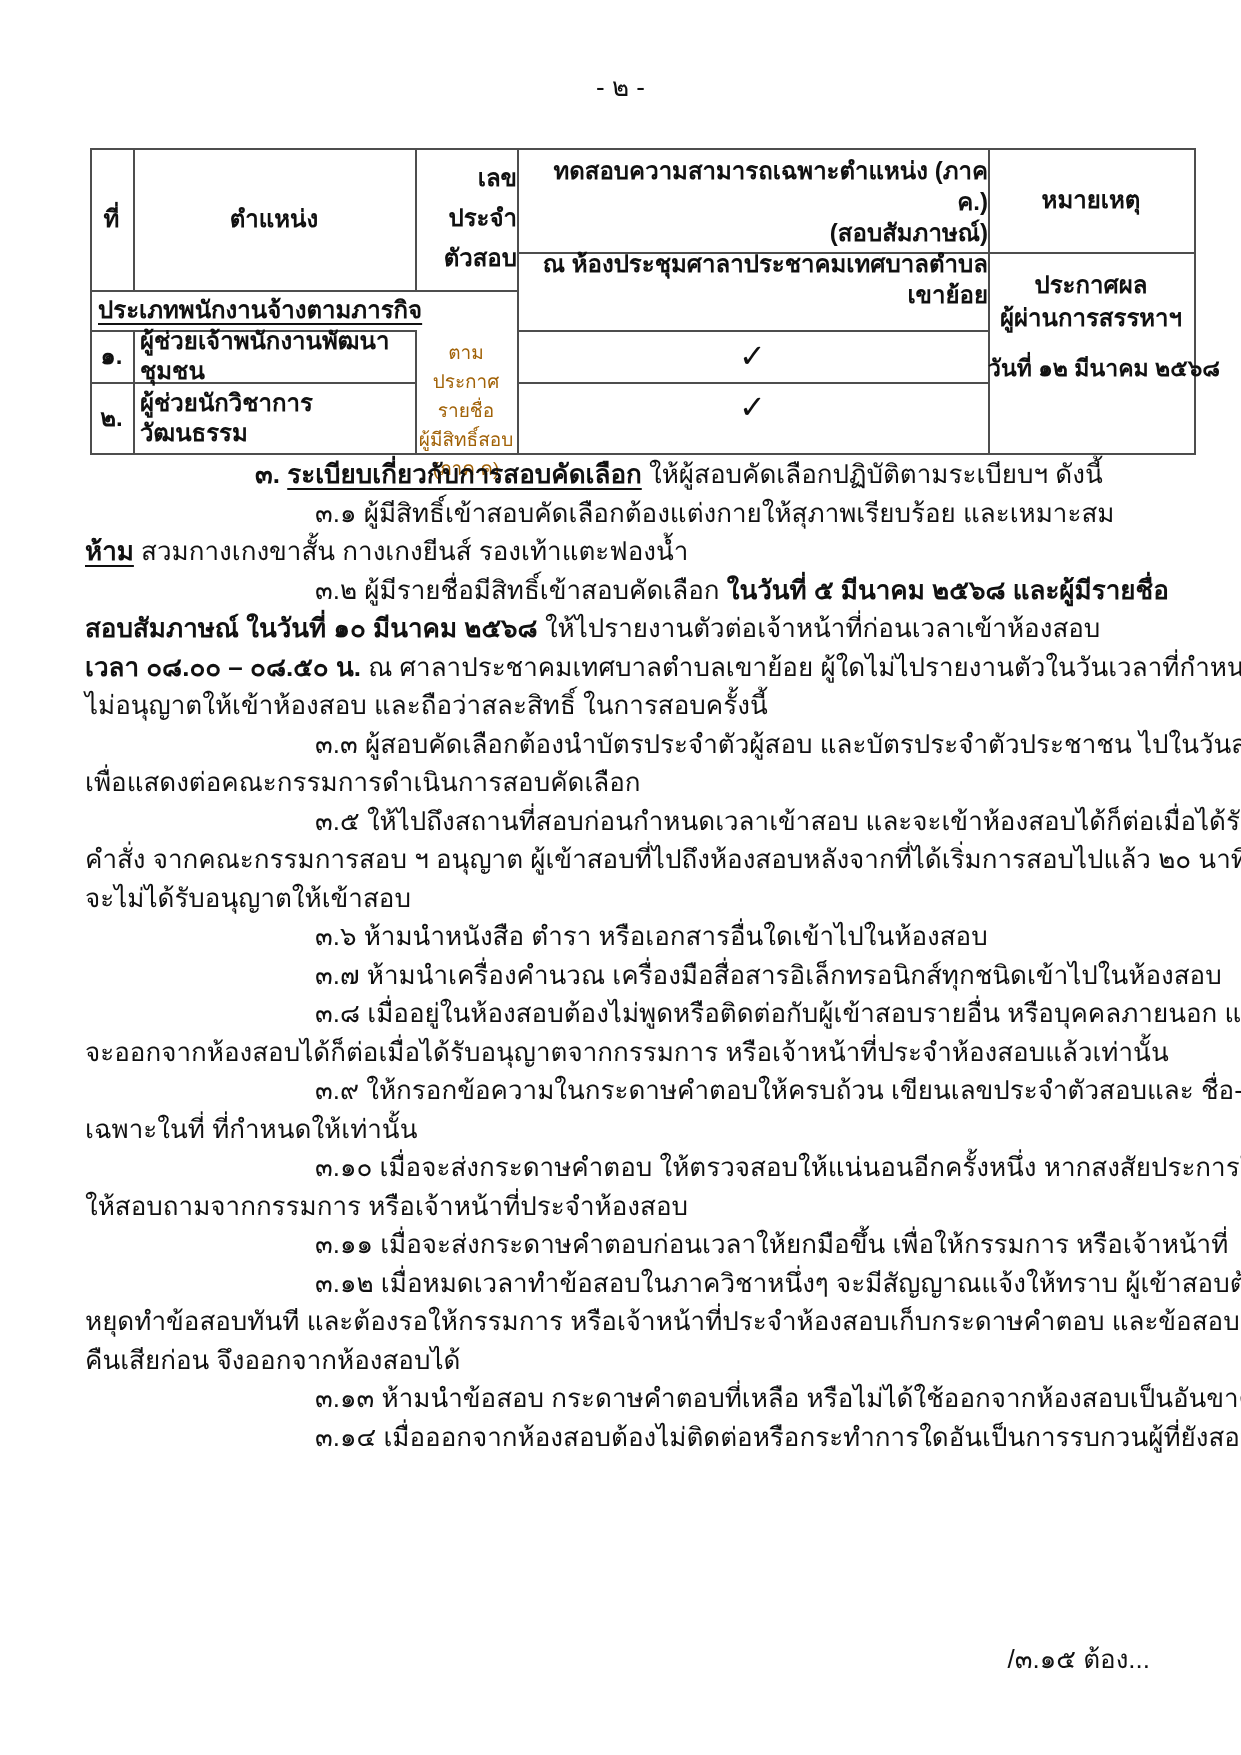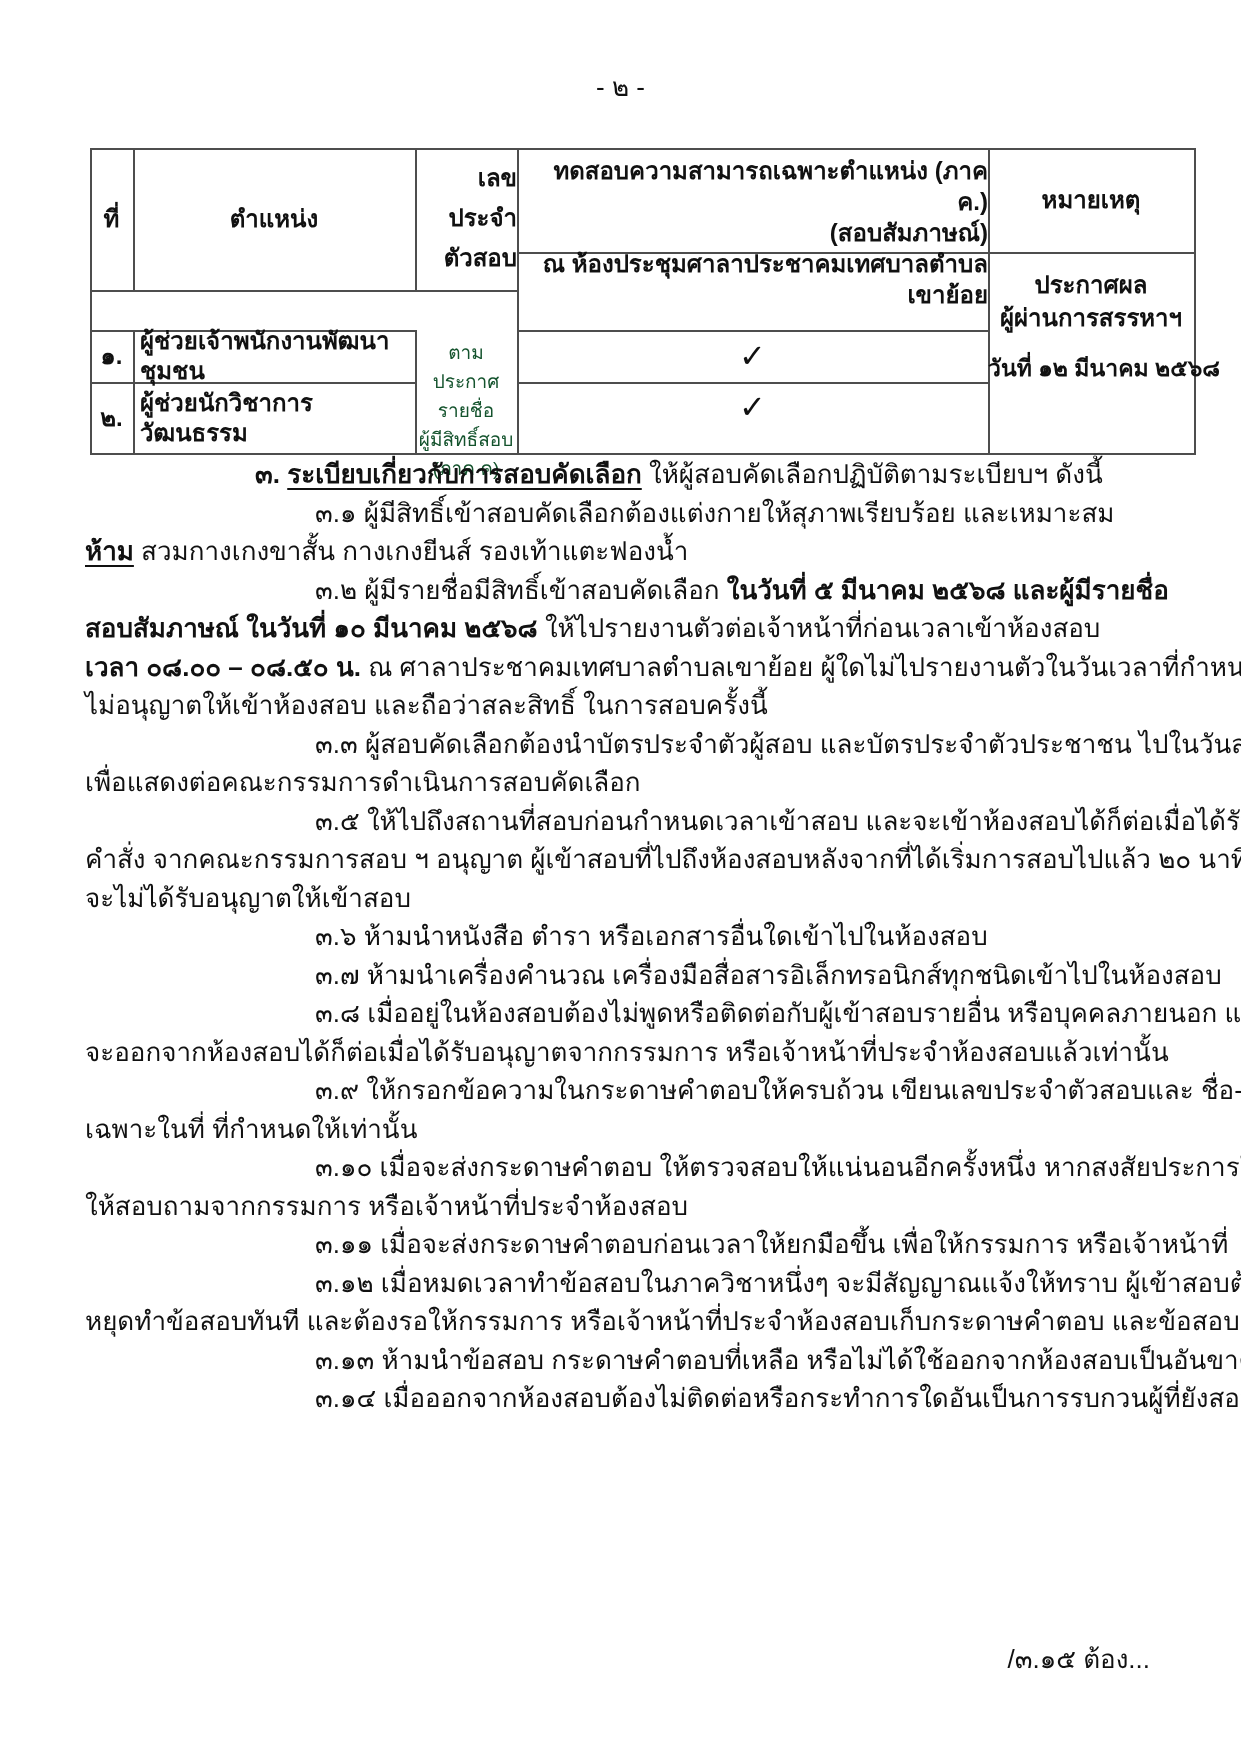--- a/index.html
+++ b/index.html
@@ -9,21 +9,21 @@
   .center{display:flex;align-items:center;justify-content:center;text-align:center;}
   .b{font-weight:bold;}
   .u{text-decoration:underline;text-underline-offset:5px;}
   
   .page-number{top:66px;left:0;width:100%;text-align:center;font-size:26px;}
   
   .doc-table{left:90px;top:148px;width:1106px;height:307px;font-size:24px;}
   .hl,.vl{position:absolute;background:#4d4d4d;}
   .hl{height:2px;} .vl{width:2px;}
   .cell{position:absolute;line-height:1.25;}
-  .small-note{font-size:19px;line-height:29px;color:#14532d;font-weight:normal;}
+  .small-note{font-size:19px;line-height:29px;color:#a16207;font-weight:normal;}
   .check{font-size:32px;font-weight:bold;}
   
   .body-text{left:85px;top:455px;width:1085px;font-size:26px;}
   .bl{min-height:38.5px;line-height:38.5px;white-space:nowrap;}
   .bl.heading{padding-left:170px;}
   .bl.item{padding-left:230px;}
   .bl.margin{padding-left:0;}
   .footer-note{top:1638px;left:0;width:1150px;text-align:right;font-size:26px;}
 </style>
 </head>
@@ -66,20 +66,21 @@
     </div>
     <div class="cell center b" style="left:898px;top:0;width:206px;height:104px;">หมายเหตุ</div>
 
 
     <div class="cell b" style="left:898px;top:104px;width:206px;height:201px;">
       <div style="margin-top:16px;text-align:center;line-height:33px;">ประกาศผล</div>
       <div style="text-align:center;line-height:33px;">ผู้ผ่านการสรรหาฯ</div>
       <div style="margin-top:20px;padding-left:0;font-size:23px;white-space:nowrap;">วันที่ ๑๒ มีนาคม ๒๕๖๘</div>
     </div>
 
+    <div class="cell b u" style="left:8px;top:142px;width:419px;height:40px;display:flex;align-items:center;">ประเภทพนักงานจ้างตามภารกิจ</div>
 
     <div class="cell small-note" style="left:325px;top:190px;width:102px;text-align:center;">
       <div>ตามประกาศ</div>
       <div>รายชื่อ</div>
       <div>ผู้มีสิทธิ์สอบ</div>
       <div>(ภาค ค)</div>
     </div>
 
     <div class="cell center b" style="left:0;top:182px;width:43px;height:52px;">๑.</div>
     <div class="cell b" style="left:50px;top:182px;width:275px;height:52px;display:flex;align-items:center;">ผู้ช่วยเจ้าพนักงานพัฒนาชุมชน</div>
@@ -107,19 +108,20 @@
       <div class="bl item"><span>๓.๗  ห้ามนำเครื่องคำนวณ  เครื่องมือสื่อสารอิเล็กทรอนิกส์ทุกชนิดเข้าไปในห้องสอบ</span></div>
       <div class="bl item"><span>๓.๘  เมื่ออยู่ในห้องสอบต้องไม่พูดหรือติดต่อกับผู้เข้าสอบรายอื่น  หรือบุคคลภายนอก  และ</span></div>
       <div class="bl margin"><span>จะออกจากห้องสอบได้ก็ต่อเมื่อได้รับอนุญาตจากกรรมการ  หรือเจ้าหน้าที่ประจำห้องสอบแล้วเท่านั้น</span></div>
       <div class="bl item"><span>๓.๙  ให้กรอกข้อความในกระดาษคำตอบให้ครบถ้วน เขียนเลขประจำตัวสอบและ ชื่อ-สกุล</span></div>
       <div class="bl margin"><span>เฉพาะในที่ ที่กำหนดให้เท่านั้น</span></div>
       <div class="bl item"><span>๓.๑๐  เมื่อจะส่งกระดาษคำตอบ  ให้ตรวจสอบให้แน่นอนอีกครั้งหนึ่ง  หากสงสัยประการใด</span></div>
       <div class="bl margin"><span>ให้สอบถามจากกรรมการ  หรือเจ้าหน้าที่ประจำห้องสอบ</span></div>
       <div class="bl item"><span>๓.๑๑  เมื่อจะส่งกระดาษคำตอบก่อนเวลาให้ยกมือขึ้น  เพื่อให้กรรมการ  หรือเจ้าหน้าที่</span></div>
       <div class="bl item"><span>๓.๑๒  เมื่อหมดเวลาทำข้อสอบในภาควิชาหนึ่งๆ  จะมีสัญญาณแจ้งให้ทราบ  ผู้เข้าสอบต้อง</span></div>
       <div class="bl margin"><span>หยุดทำข้อสอบทันที  และต้องรอให้กรรมการ  หรือเจ้าหน้าที่ประจำห้องสอบเก็บกระดาษคำตอบ  และข้อสอบ</span></div>
+      <div class="bl margin"><span>คืนเสียก่อน  จึงออกจากห้องสอบได้</span></div>
       <div class="bl item"><span>๓.๑๓  ห้ามนำข้อสอบ  กระดาษคำตอบที่เหลือ  หรือไม่ได้ใช้ออกจากห้องสอบเป็นอันขาด</span></div>
       <div class="bl item"><span>๓.๑๔  เมื่อออกจากห้องสอบต้องไม่ติดต่อหรือกระทำการใดอันเป็นการรบกวนผู้ที่ยังสอบอยู่</span></div>
     </div>
 
   <div class="abs footer-note">/๓.๑๕ ต้อง...</div>
 
 </div>
 
 </body></html>

